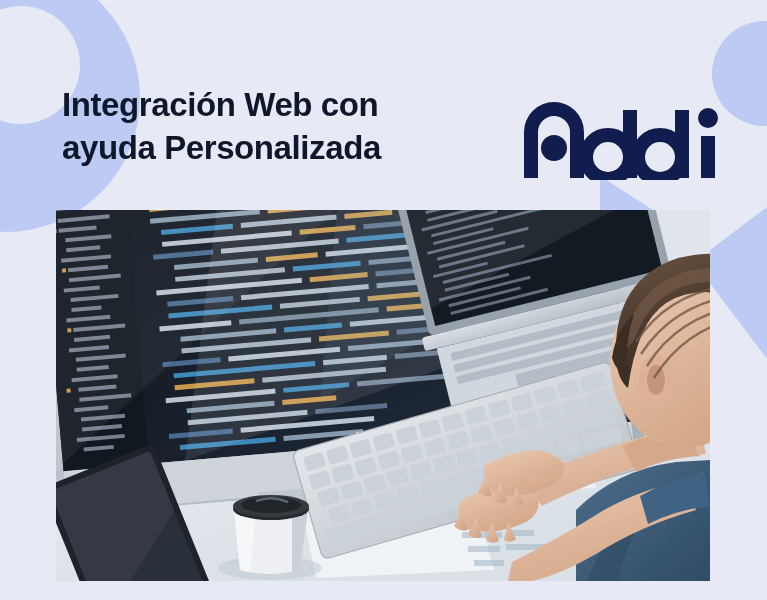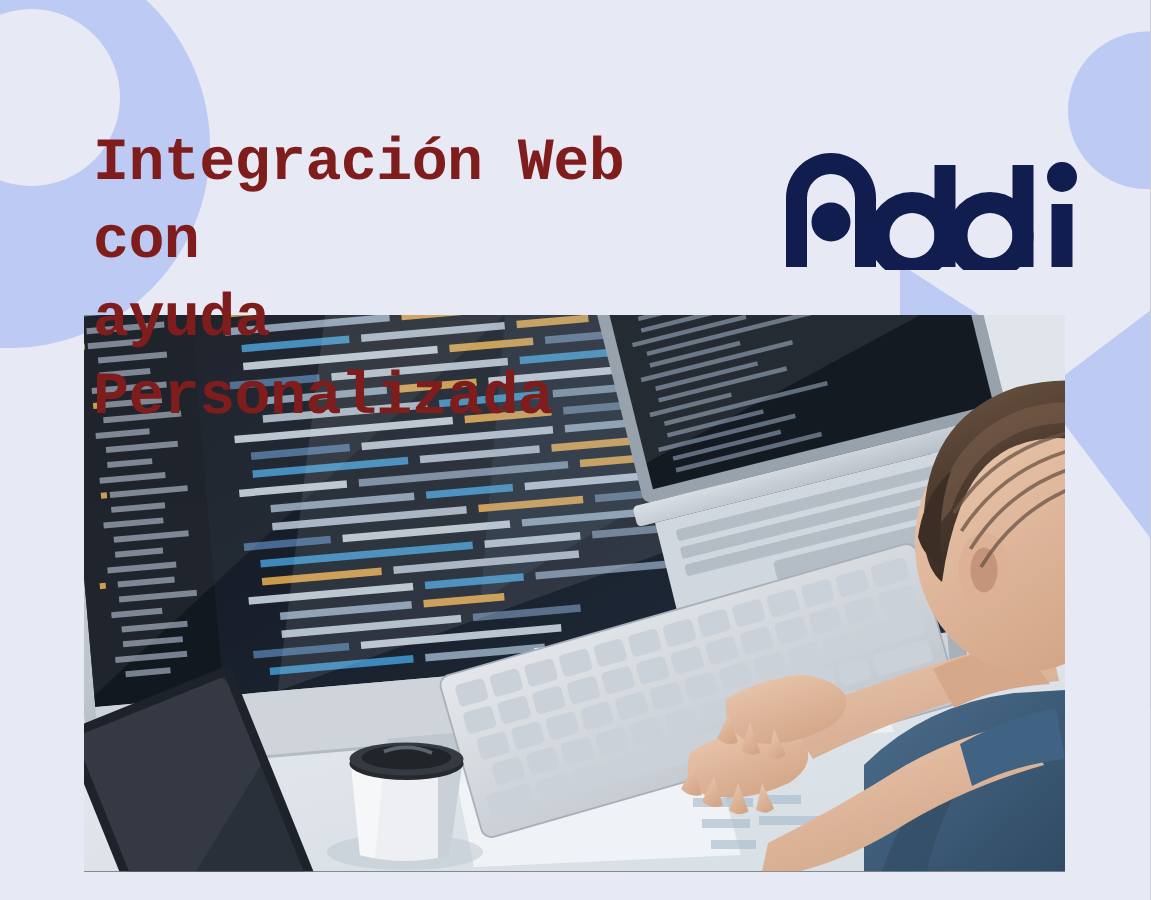--- a/index.html
+++ b/index.html
@@ -61,24 +61,24 @@
     background:#e7e9f5;
     transform:rotate(-37deg);
     transform-origin:top left;
   }
 
   
   .heading {
     position:absolute;
     left:62px; top:84px;
     width:440px;
-    color:#7f1d1d;
-    font-family:Liberation Mono, monospace;
+    color:#0f172a;
+    font-family:Liberation Sans, sans-serif;
     font-weight:bold;
-    font-size:40px;
+    font-size:33px;
     line-height:1.3;
     letter-spacing:-0.4px;
     z-index:5;
     white-space:pre-line;
   }
 
   
   .logo {
     position:absolute;
     left:522px; top:96px;

